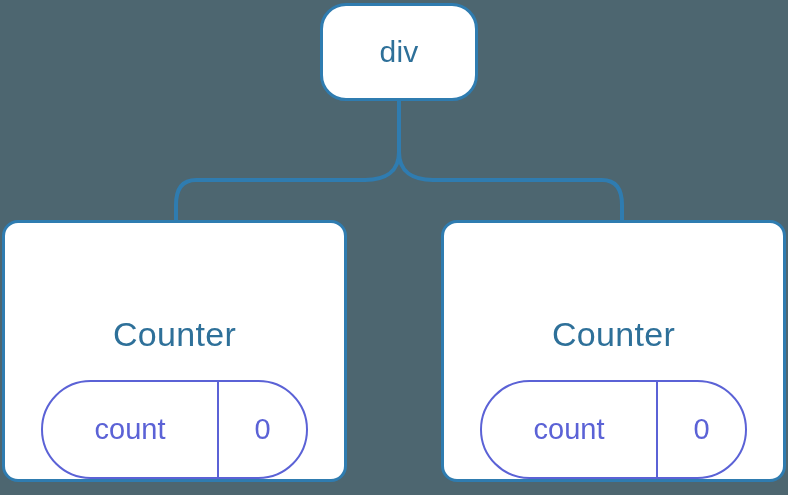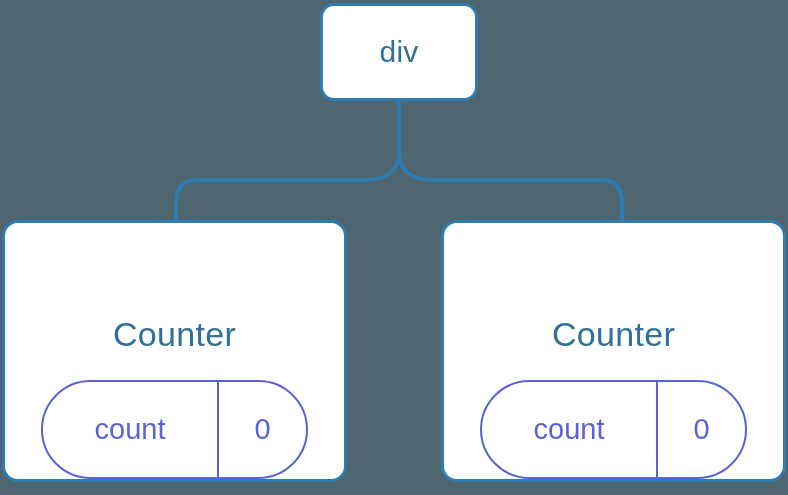--- a/index.html
+++ b/index.html
@@ -24,21 +24,21 @@
     left: 0;
     top: 0;
     width: 788px;
     height: 495px;
   }
   
   .node {
     position: absolute;
     background: #ffffff;
     border: 3px solid #2f7cb0;
-    border-radius: 14px;
+    border-radius: 26px;
     box-sizing: border-box;
     display: flex;
     flex-direction: column;
     align-items: center;
   }
   .node-root {
     left: 320px;
     top: 3px;
     width: 158px;
     height: 98px;

